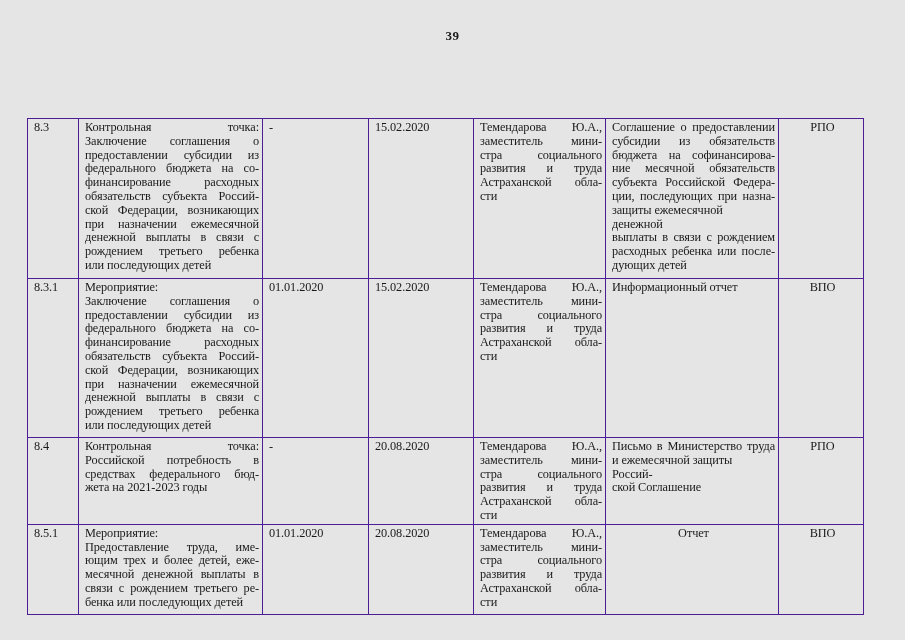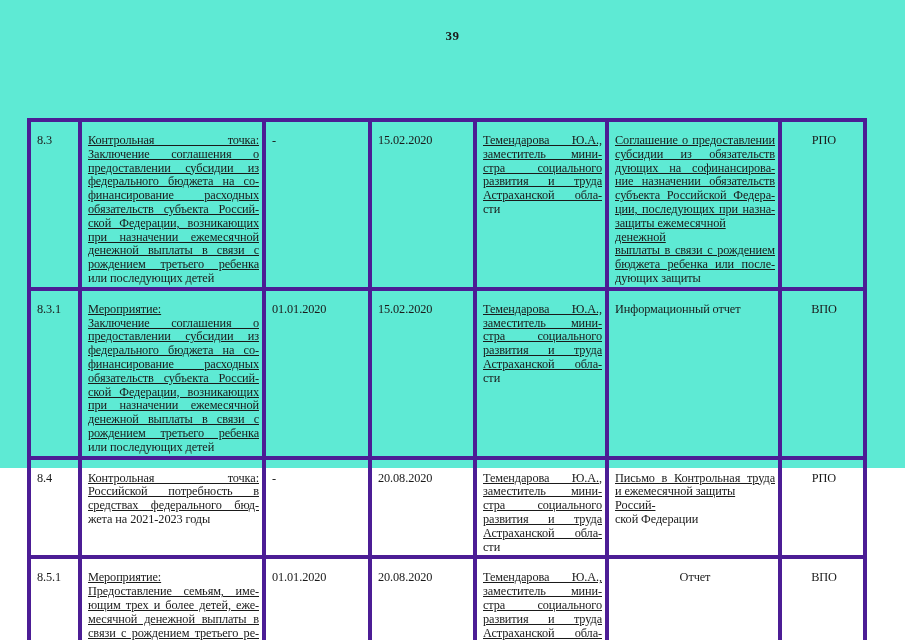--- a/index.html
+++ b/index.html
@@ -4,41 +4,41 @@
 <style>
   html, body { margin: 0; padding: 0; }
   body {
     width: 905px; height: 640px;
     background: #ffffff;
     font-family: "Liberation Serif", serif;
     color: #1a1a1a;
     position: relative;
     overflow: hidden;
   }
-  .page { position: relative; width: 905px; height: 468px; background: #5eead4; }
+  .page { position: relative; width: 905px; height: 640px; background: #e5e5e5; }
   .page-number {
     position: absolute; top: 28px; left: 0; width: 100%;
     text-align: center; font-size: 13px; font-weight: bold;
     letter-spacing: 0.5px;
   }
   table.schedule {
     position: absolute; left: 27px; top: 118px; width: 836px;
     border-collapse: collapse; table-layout: fixed;
   }
   table.schedule td {
-    border: 4px solid #4c1d95;
+    border: 1px solid #4c1d95;
     vertical-align: top;
     font-size: 12.3px;
     line-height: 13.8px;
     letter-spacing: -0.1px;
-    padding: 12px 3px 1px 6px;
+    padding: 2px 3px 1px 6px;
     overflow: hidden;
   }
   
-  td .jl { text-align-last: justify; text-decoration: underline; }
+  td .jl { text-align-last: justify; }
   td.cell-id { padding-left: 5px; }
   td.cell-date { padding-left: 7px; }
   td.cell-type { text-align: center; padding-left: 2px; padding-right: 2px; }
   td.center-result div { text-align-last: center; }
 </style>
 </head>
 <body>
 
 <div class="page">
 
@@ -76,28 +76,28 @@
             <div class="jl">Темендарова Ю.А.,</div>
             <div class="jl">заместитель мини-</div>
             <div class="jl">стра социального</div>
             <div class="jl">развития и труда</div>
             <div class="jl">Астраханской обла-</div>
             <div>сти</div>
           </td>
         <td class="cell-res">
             <div class="jl">Соглашение о предоставлении</div>
             <div class="jl">субсидии из обязательств</div>
-            <div class="jl">дующих на софинансирова-</div>
-            <div class="jl">ние назначении обязательств</div>
+            <div class="jl">бюджета на софинансирова-</div>
+            <div class="jl">ние месячной обязательств</div>
             <div class="jl">субъекта Российской Федера-</div>
             <div class="jl">ции, последующих при назна-</div>
             <div class="jl">защиты ежемесячной денежной</div>
             <div class="jl">выплаты в связи с рождением</div>
-            <div class="jl">бюджета ребенка или после-</div>
-            <div>дующих защиты</div>
+            <div class="jl">расходных ребенка или после-</div>
+            <div>дующих детей</div>
           </td>
         <td class="cell-type">РПО</td>
       </tr>
       <tr style="height:159px">
         <td class="cell-id">8.3.1</td>
         <td class="cell-task">
             <div class="jl">Мероприятие:</div>
             <div class="jl">Заключение соглашения о</div>
             <div class="jl">предоставлении субсидии из</div>
             <div class="jl">федерального бюджета на со-</div>
@@ -136,31 +136,31 @@
         <td class="cell-date">20.08.2020</td>
         <td class="cell-resp">
             <div class="jl">Темендарова Ю.А.,</div>
             <div class="jl">заместитель мини-</div>
             <div class="jl">стра социального</div>
             <div class="jl">развития и труда</div>
             <div class="jl">Астраханской обла-</div>
             <div>сти</div>
           </td>
         <td class="cell-res">
-            <div class="jl">Письмо в Контрольная труда</div>
+            <div class="jl">Письмо в Министерство труда</div>
             <div class="jl">и ежемесячной защиты Россий-</div>
-            <div>ской Федерации</div>
+            <div>ской Соглашение</div>
           </td>
         <td class="cell-type">РПО</td>
       </tr>
       <tr style="height:90px">
         <td class="cell-id">8.5.1</td>
         <td class="cell-task">
             <div class="jl">Мероприятие:</div>
-            <div class="jl">Предоставление семьям, име-</div>
+            <div class="jl">Предоставление труда, име-</div>
             <div class="jl">ющим трех и более детей, еже-</div>
             <div class="jl">месячной денежной выплаты в</div>
             <div class="jl">связи с рождением третьего ре-</div>
             <div>бенка или последующих детей</div>
           </td>
         <td class="cell-date">01.01.2020</td>
         <td class="cell-date">20.08.2020</td>
         <td class="cell-resp">
             <div class="jl">Темендарова Ю.А.,</div>
             <div class="jl">заместитель мини-</div>

